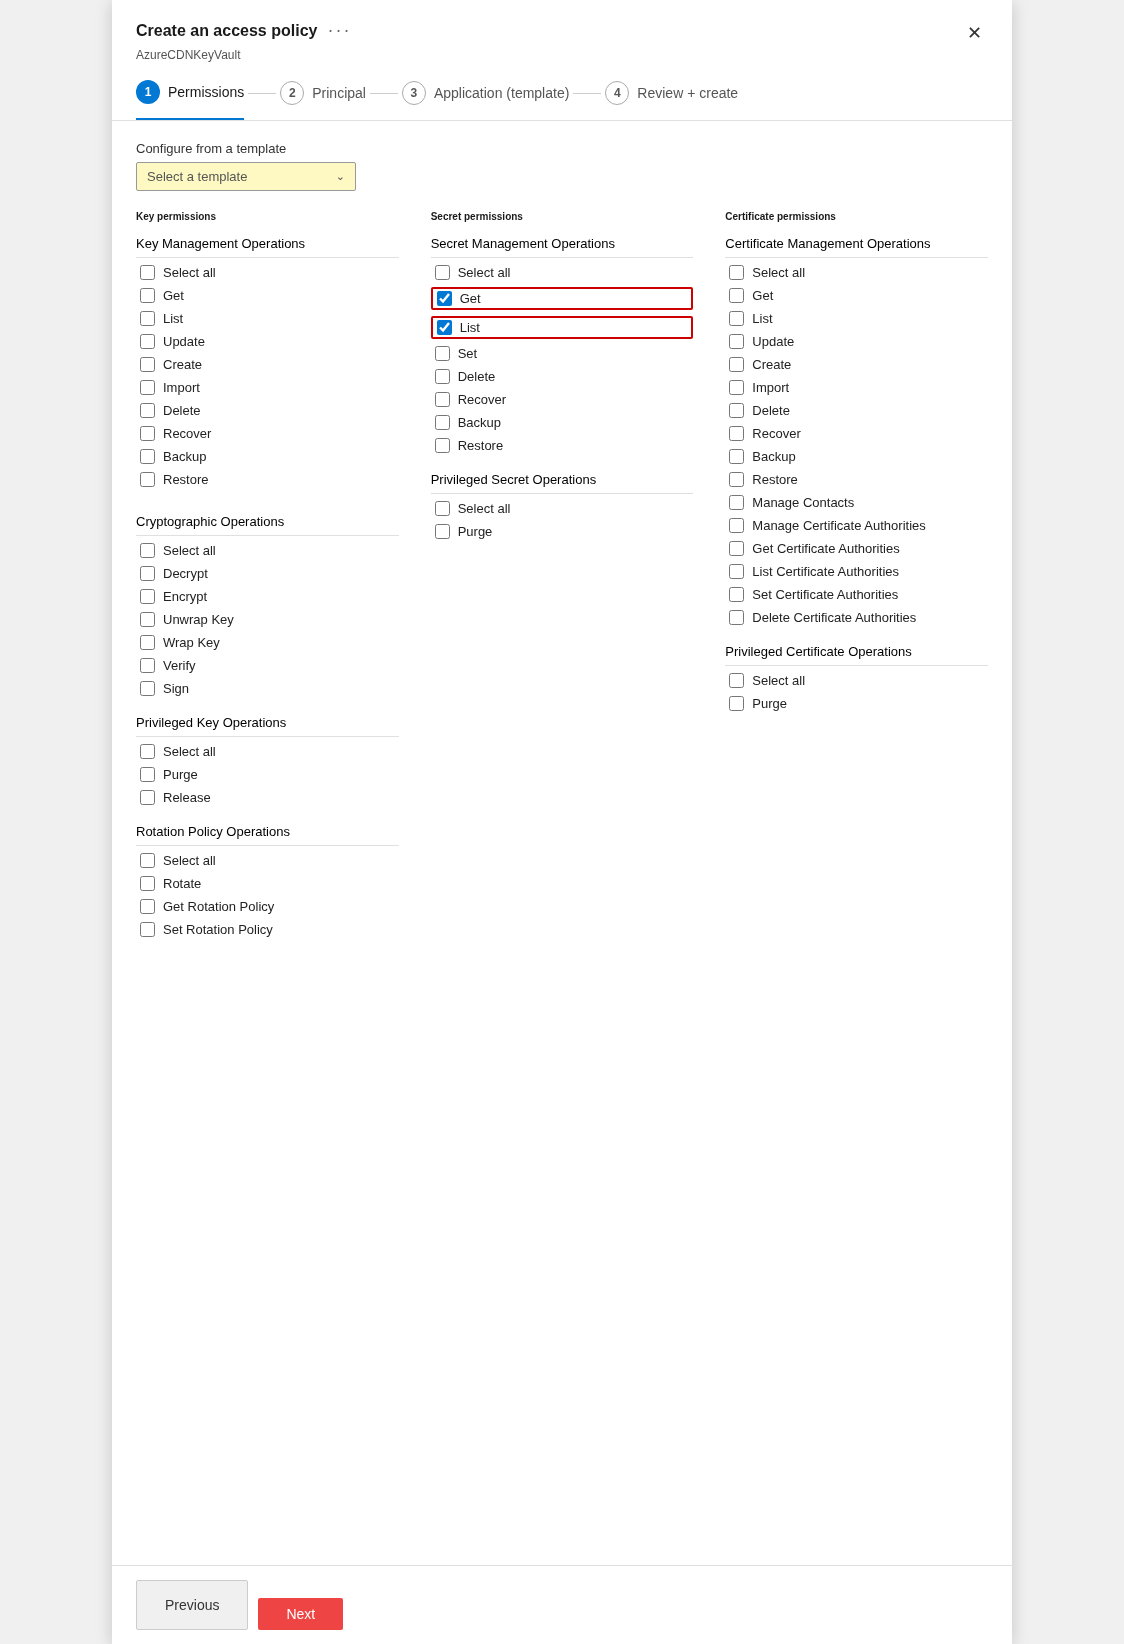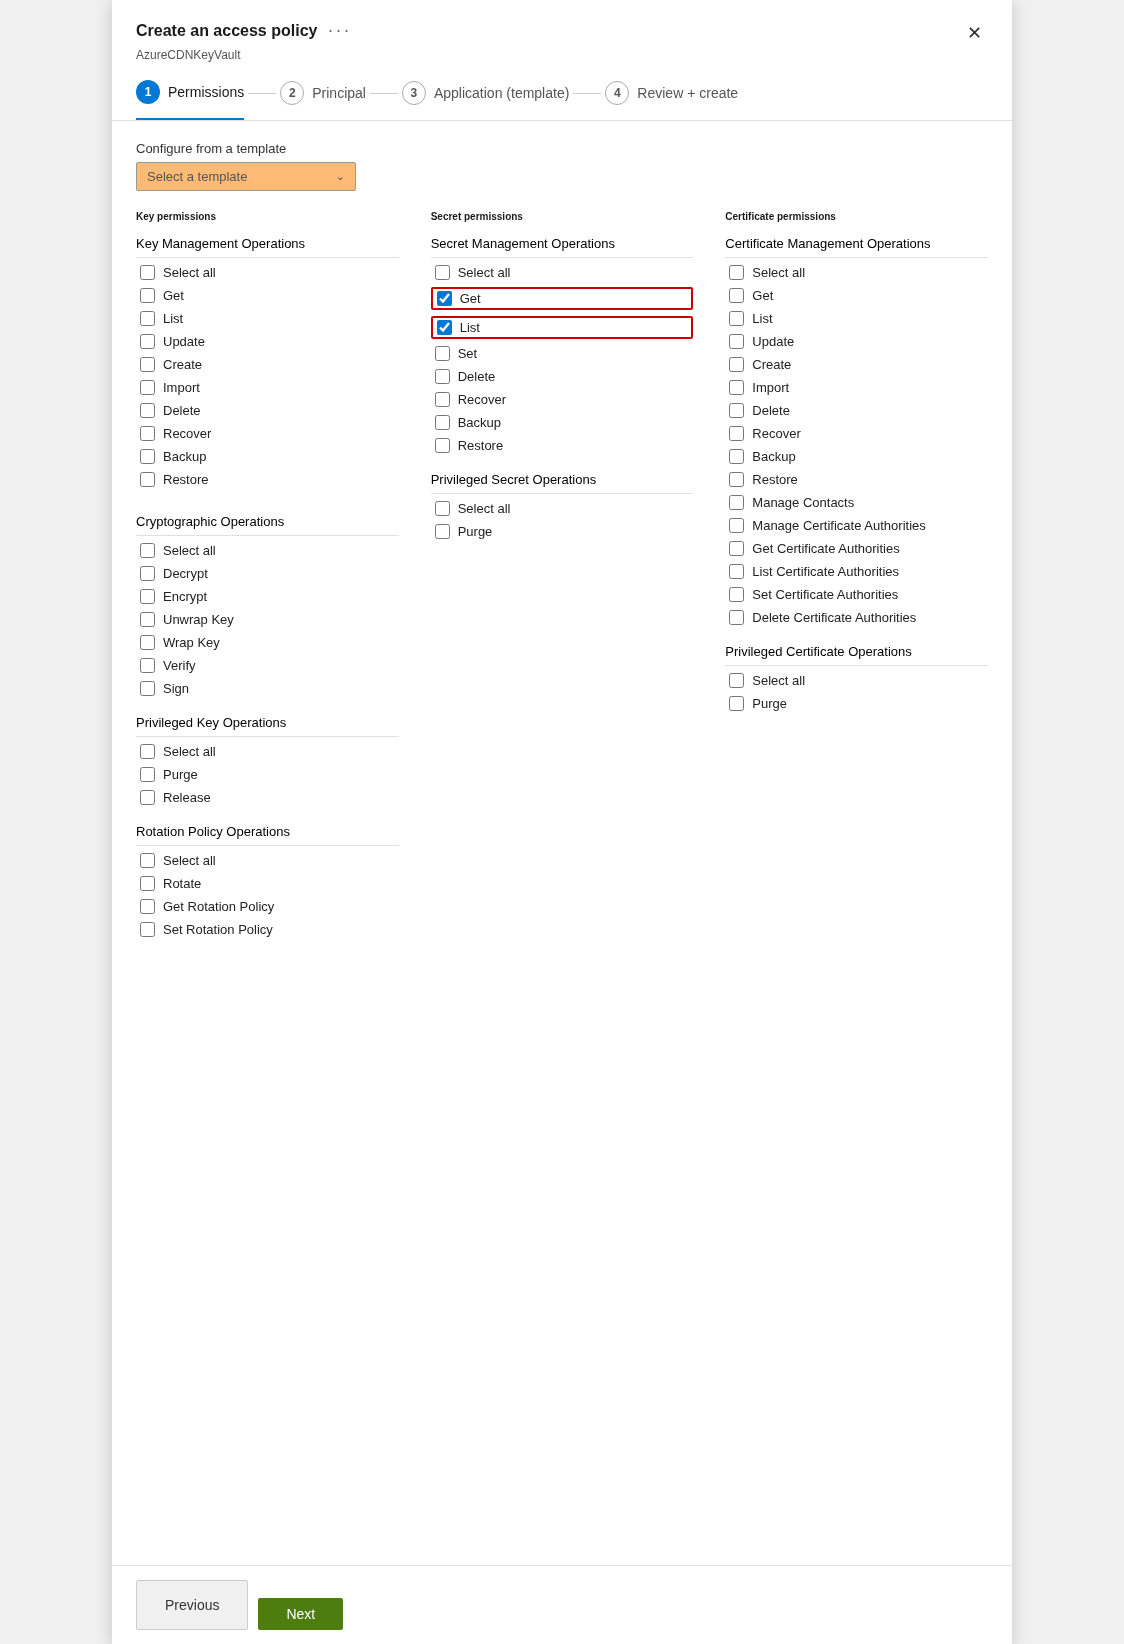--- a/index.html
+++ b/index.html
@@ -115,21 +115,21 @@
       margin-bottom: 6px;
     }
     .template-select {
       display: flex;
       align-items: center;
       border: 1px solid #999;
       border-radius: 2px;
       padding: 6px 10px;
       width: 220px;
       cursor: pointer;
-      background: #fdba74;
+      background: #fef9c3;
       justify-content: space-between;
     }
     .template-select-text { color: #555; font-size: 13px; }
     .template-select-arrow { color: #555; font-size: 11px; }
     .permissions-grid {
       display: grid;
       grid-template-columns: 1fr 1fr 1fr;
       gap: 0 32px;
     }
     .perm-col {}
@@ -188,21 +188,21 @@
       border-radius: 2px;
       cursor: pointer;
       font-family: inherit;
       border: 1px solid #ccc;
     }
     .btn-secondary {
       background: #f0f0f0;
       color: #333;
     }
     .btn-primary {
-      background: #4d7c0f;
+      background: #ef4444;
       color: #fff;
       border: none;
       margin-top: 18px;
     }
   </style>
 </head>
 <body>
 
 <div class="dialog">
 

